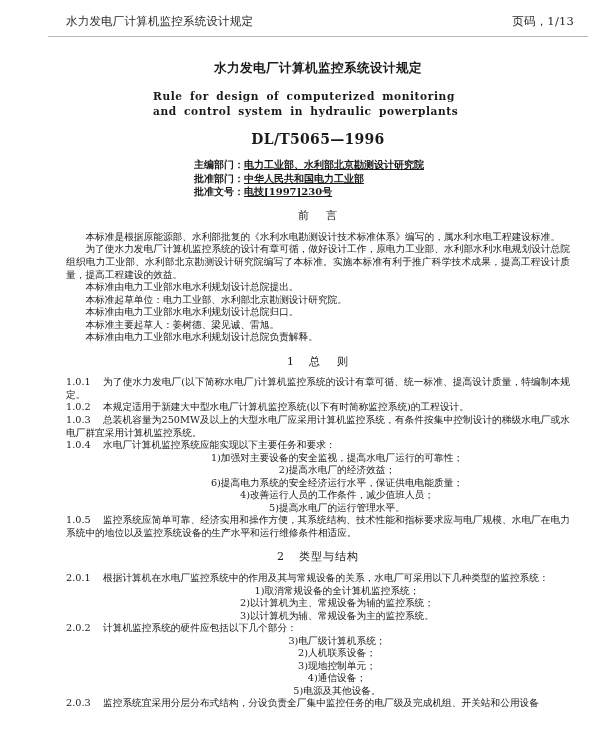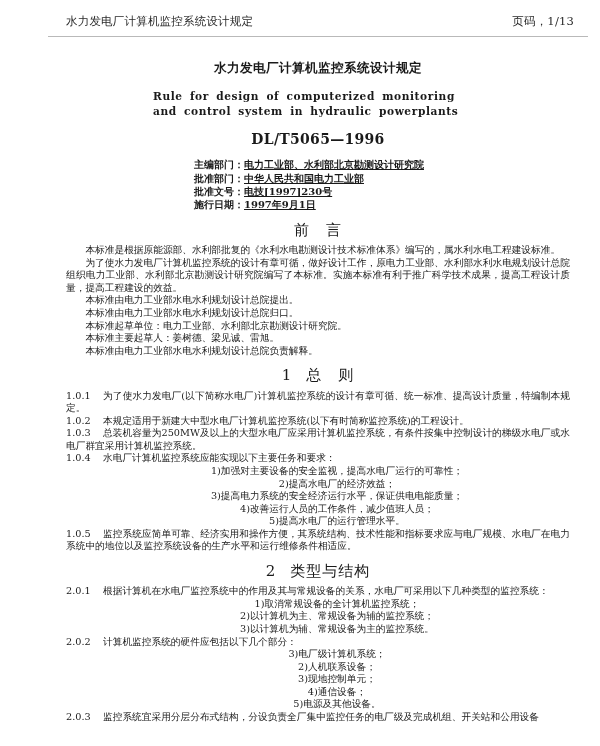--- a/index.html
+++ b/index.html
@@ -88,21 +88,21 @@
   .meta-row {
     font-size: 10px;
     line-height: 13.4px;
     font-weight: bold;
     white-space: nowrap;
   }
   .meta-row .m-val { font-weight: bold; text-decoration: underline; }
 
   .sec-head {
     text-align: center;
-    font-size: 15px;
+    font-size: 11px;
     margin: 12px 0 8px 0;
     letter-spacing: 1px;
   }
   .sec-head .gap { display: inline-block; width: 16px; }
   .sec-head .num { margin-right: 14px; }
 
   p.para {
     margin: 0;
     text-align: justify;
     text-justify: inter-ideograph;
@@ -155,34 +155,31 @@
     <div class="meta">
       <div class="meta-row">
         <span class="m-lbl">主编部门：</span><span class="m-val">电力工业部、水利部北京勘测设计研究院</span>
       </div>
       <div class="meta-row">
         <span class="m-lbl">批准部门：</span><span class="m-val">中华人民共和国电力工业部</span>
       </div>
       <div class="meta-row">
         <span class="m-lbl">批准文号：</span><span class="m-val">电技[1997]230号</span>
       </div>
-      <div class="meta-row">
-        <span class="m-lbl">施行日期：</span><span class="m-val">1997年9月1日</span>
-      </div>
     </div>
 
     <div class="sec-head">
       <span>前</span><span class="gap"></span><span>言</span>
     </div>
 
     <p class="para indent2">本标准是根据原能源部、水利部批复的《水利水电勘测设计技术标准体系》编写的，属水利水电工程建设标准。</p>
     <p class="para indent2">为了使水力发电厂计算机监控系统的设计有章可循，做好设计工作，原电力工业部、水利部水利水电规划设计总院组织电力工业部、水利部北京勘测设计研究院编写了本标准。实施本标准有利于推广科学技术成果，提高工程设计质量，提高工程建设的效益。</p>
     <p class="para indent2">本标准由电力工业部水电水利规划设计总院提出。</p>
+    <p class="para indent2">本标准起草单位：电力工业部、水利部北京勘测设计研究院。</p>
     <p class="para indent2">本标准由电力工业部水电水利规划设计总院归口。</p>
-    <p class="para indent2">本标准起草单位：电力工业部、水利部北京勘测设计研究院。</p>
     <p class="para indent2">本标准主要起草人：姜树德、梁见诚、雷旭。</p>
     <p class="para indent2">本标准由电力工业部水电水利规划设计总院负责解释。</p>
 
     <div class="sec-head">
       <span class="num">1</span><span>总</span><span class="gap"></span><span>则</span>
     </div>
 
     <p class="clause">
       <span class="cnum">1.0.1</span><span class="ctext">为了使水力发电厂(以下简称水电厂)计算机监控系统的设计有章可循、统一标准、提高设计质量，特编制本规定。</span>
     </p>
@@ -191,21 +188,21 @@
     </p>
     <p class="clause">
       <span class="cnum">1.0.3</span><span class="ctext">总装机容量为250MW及以上的大型水电厂应采用计算机监控系统，有条件按集中控制设计的梯级水电厂或水电厂群宜采用计算机监控系统。</span>
     </p>
     <p class="clause">
       <span class="cnum">1.0.4</span><span class="ctext">水电厂计算机监控系统应能实现以下主要任务和要求：</span>
     </p>
     <div class="sub">
       <div class="sub-item">1)加强对主要设备的安全监视，提高水电厂运行的可靠性；</div>
       <div class="sub-item">2)提高水电厂的经济效益；</div>
-      <div class="sub-item">3)提高电力系统的安全经济运行水平，保证供电电能质量；</div>
+      <div class="sub-item">6)提高电力系统的安全经济运行水平，保证供电电能质量；</div>
       <div class="sub-item">4)改善运行人员的工作条件，减少值班人员；</div>
       <div class="sub-item">5)提高水电厂的运行管理水平。</div>
     </div>
     <p class="clause">
       <span class="cnum">1.0.5</span><span class="ctext">监控系统应简单可靠、经济实用和操作方便，其系统结构、技术性能和指标要求应与电厂规模、水电厂在电力系统中的地位以及监控系统设备的生产水平和运行维修条件相适应。</span>
     </p>
 
     <div class="sec-head">
       <span class="num">2</span><span>类型与结构</span>
     </div>

